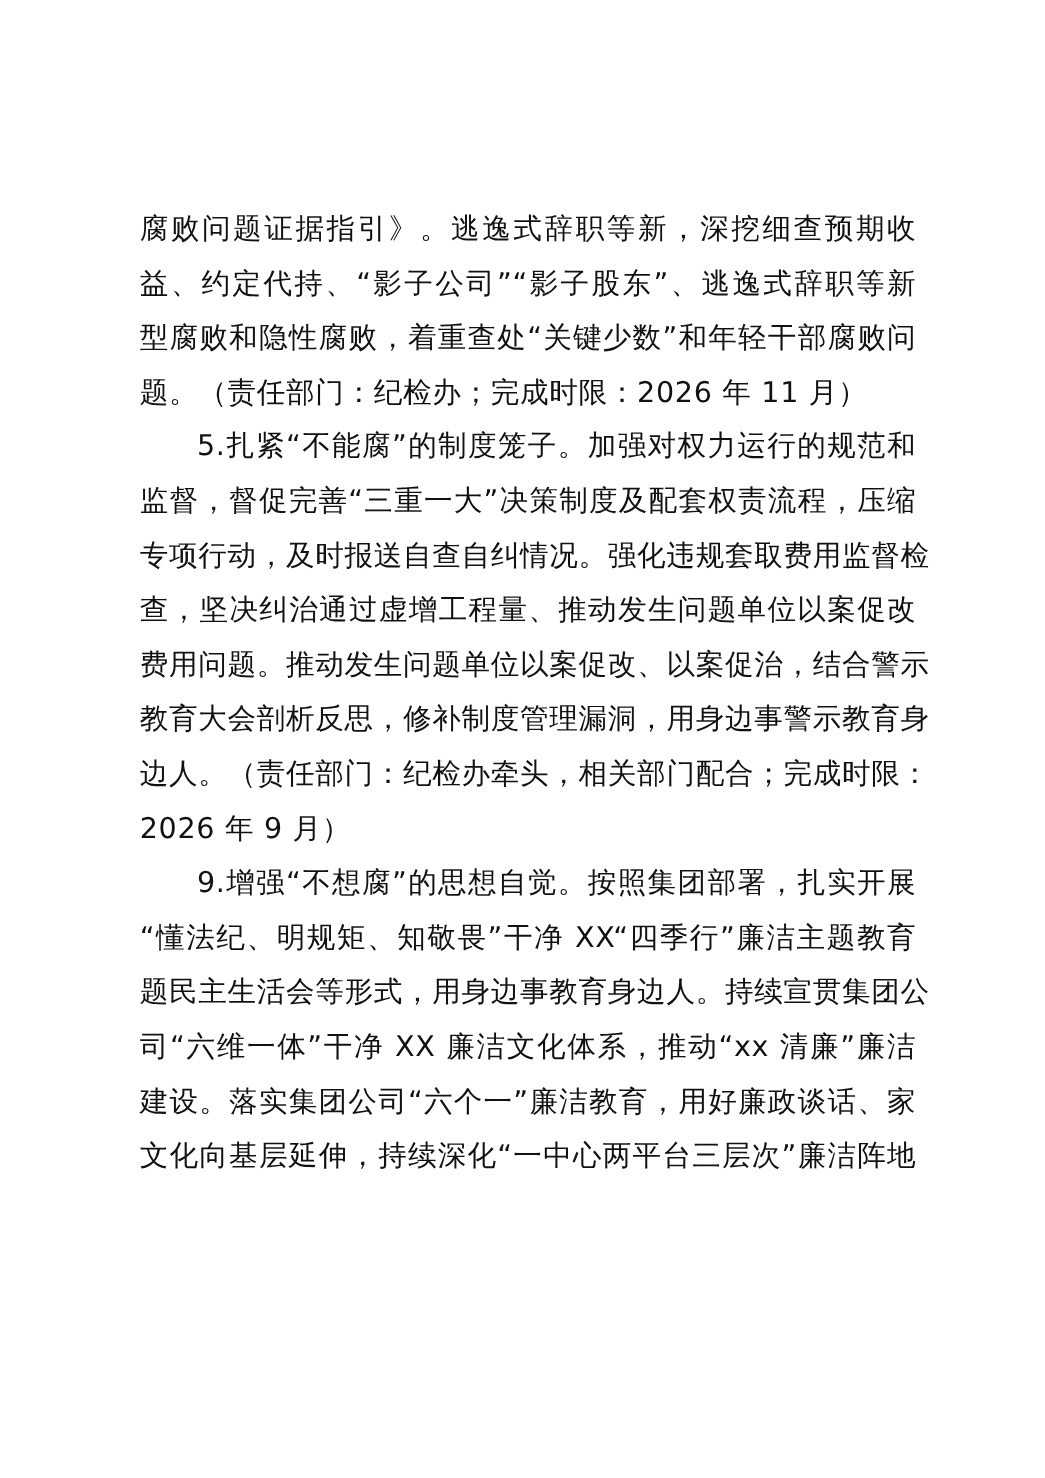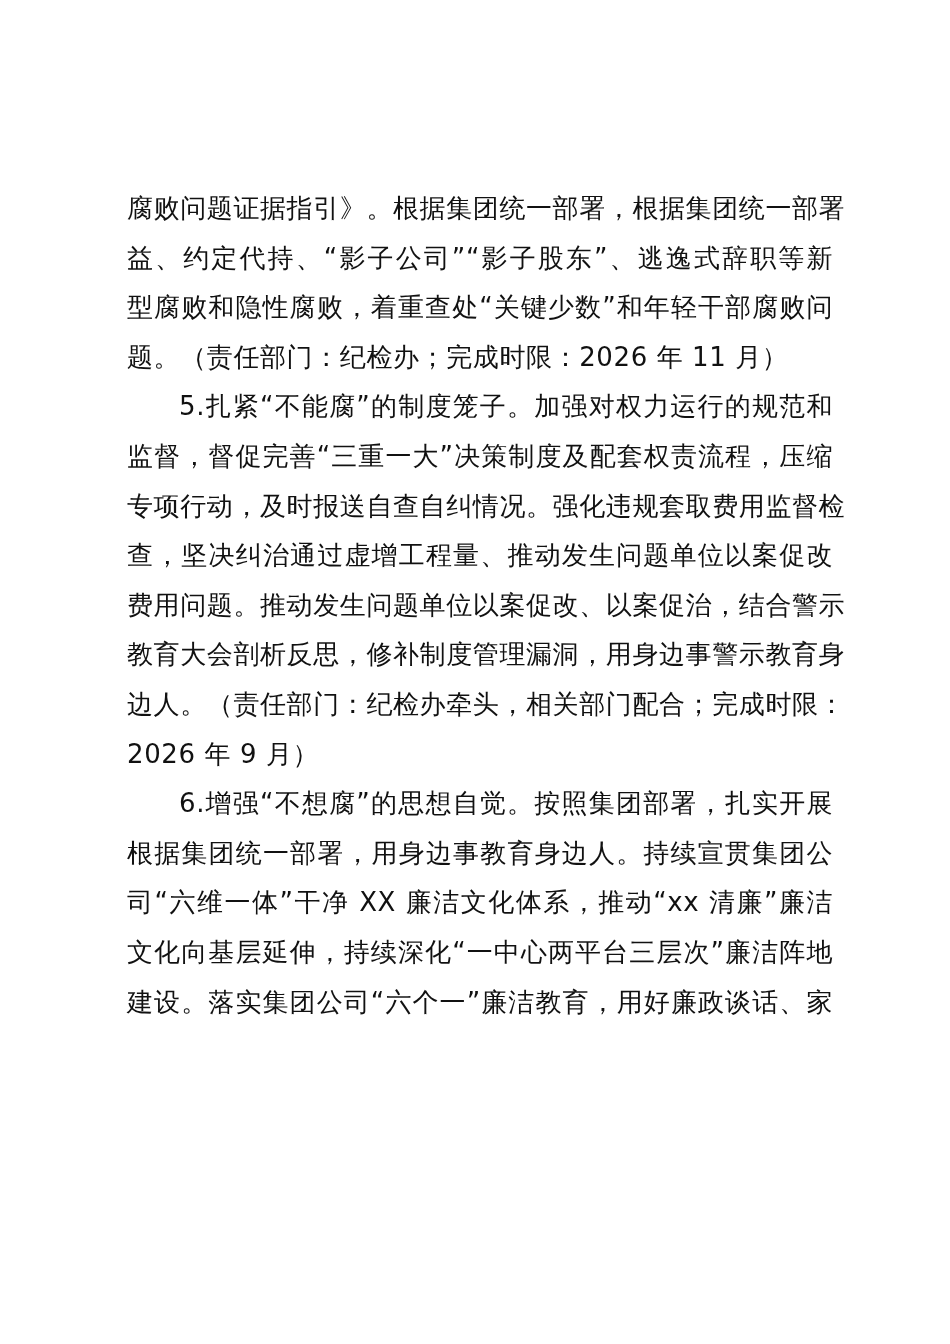--- a/index.html
+++ b/index.html
@@ -33,37 +33,38 @@
   .line.indent {
     padding-left: 52px;
   }
 </style>
 </head>
 <body>
 
 <div class="page">
 
   <div>
-    <div class="line">腐败问题证据指引》。根据集团统一部署，根据集团统一部署</div>
+    <div class="line">腐败问题证据指引》。逃逸式辞职等新，深挖细查预期收</div>
     <div class="line">益、约定代持、“影子公司”“影子股东”、逃逸式辞职等新</div>
     <div class="line">型腐败和隐性腐败，着重查处“关键少数”和年轻干部腐败问</div>
     <div class="line last">题。（责任部门：纪检办；完成时限：2026 年 11 月）</div>
   </div>
 
   <div>
     <div class="line indent">5.扎紧“不能腐”的制度笼子。加强对权力运行的规范和</div>
     <div class="line">监督，督促完善“三重一大”决策制度及配套权责流程，压缩</div>
     <div class="line">专项行动，及时报送自查自纠情况。强化违规套取费用监督检</div>
     <div class="line">查，坚决纠治通过虚增工程量、推动发生问题单位以案促改</div>
     <div class="line">费用问题。推动发生问题单位以案促改、以案促治，结合警示</div>
     <div class="line">教育大会剖析反思，修补制度管理漏洞，用身边事警示教育身</div>
     <div class="line">边人。（责任部门：纪检办牵头，相关部门配合；完成时限：</div>
     <div class="line last">2026 年 9 月）</div>
   </div>
 
   <div>
-    <div class="line indent">6.增强“不想腐”的思想自觉。按照集团部署，扎实开展</div>
-    <div class="line">根据集团统一部署，用身边事教育身边人。持续宣贯集团公</div>
+    <div class="line indent">9.增强“不想腐”的思想自觉。按照集团部署，扎实开展</div>
+    <div class="line">“懂法纪、明规矩、知敬畏”干净 XX“四季行”廉洁主题教育</div>
+    <div class="line">题民主生活会等形式，用身边事教育身边人。持续宣贯集团公</div>
     <div class="line">司“六维一体”干净 XX 廉洁文化体系，推动“xx 清廉”廉洁</div>
+    <div class="line">建设。落实集团公司“六个一”廉洁教育，用好廉政谈话、家</div>
     <div class="line">文化向基层延伸，持续深化“一中心两平台三层次”廉洁阵地</div>
-    <div class="line">建设。落实集团公司“六个一”廉洁教育，用好廉政谈话、家</div>
   </div>
 </div>
 
 </body></html>

